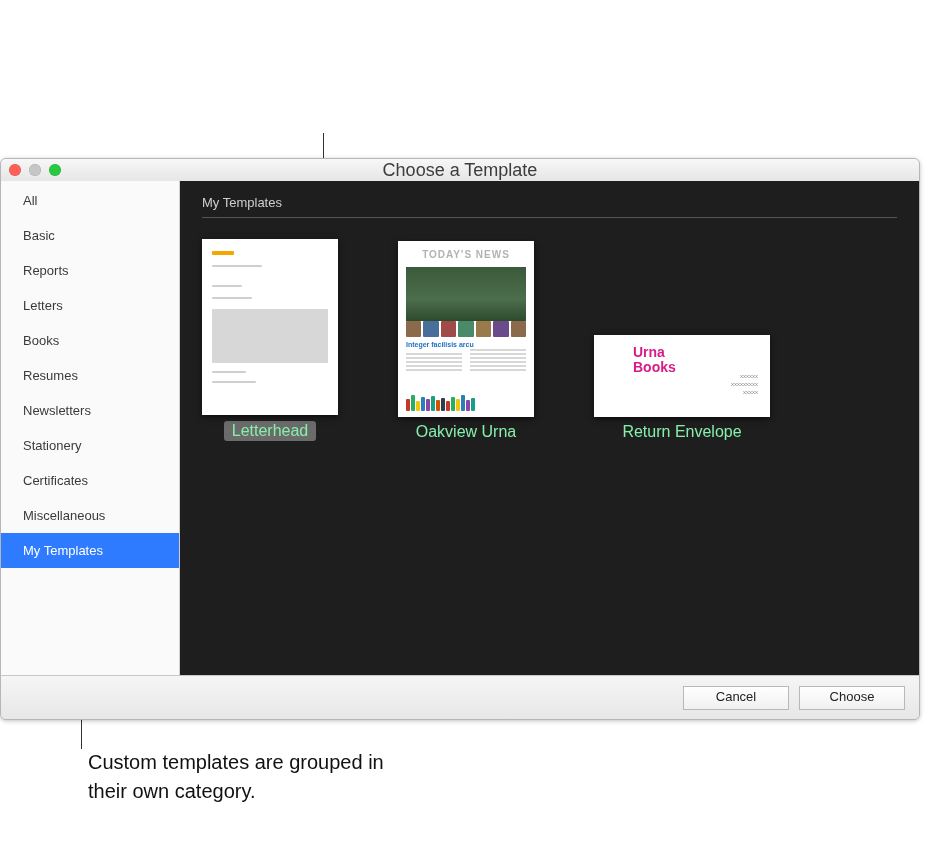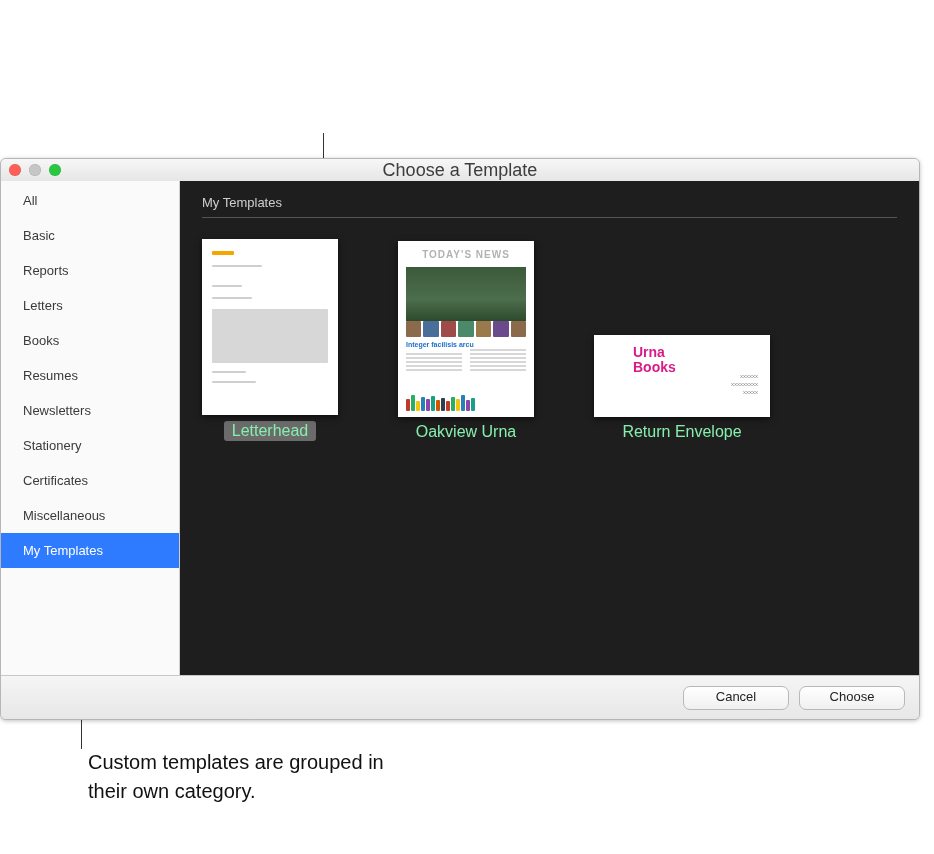--- a/index.html
+++ b/index.html
@@ -217,21 +217,21 @@
     justify-content: flex-end;
     align-items: center;
     gap: 10px;
     padding-right: 14px;
     box-sizing: border-box;
   }
   .mac-btn {
     min-width: 80px;
     height: 22px;
     border: 1px solid #b8b8b8;
-    border-radius: 7px;
+    border-radius: 0;
     background: linear-gradient(#ffffff, #f0f0f0);
     font-size: 13px;
     color: #222;
     text-align: center;
     line-height: 20px;
     padding: 0 12px;
     cursor: default;
   }
 </style>
 </head>

